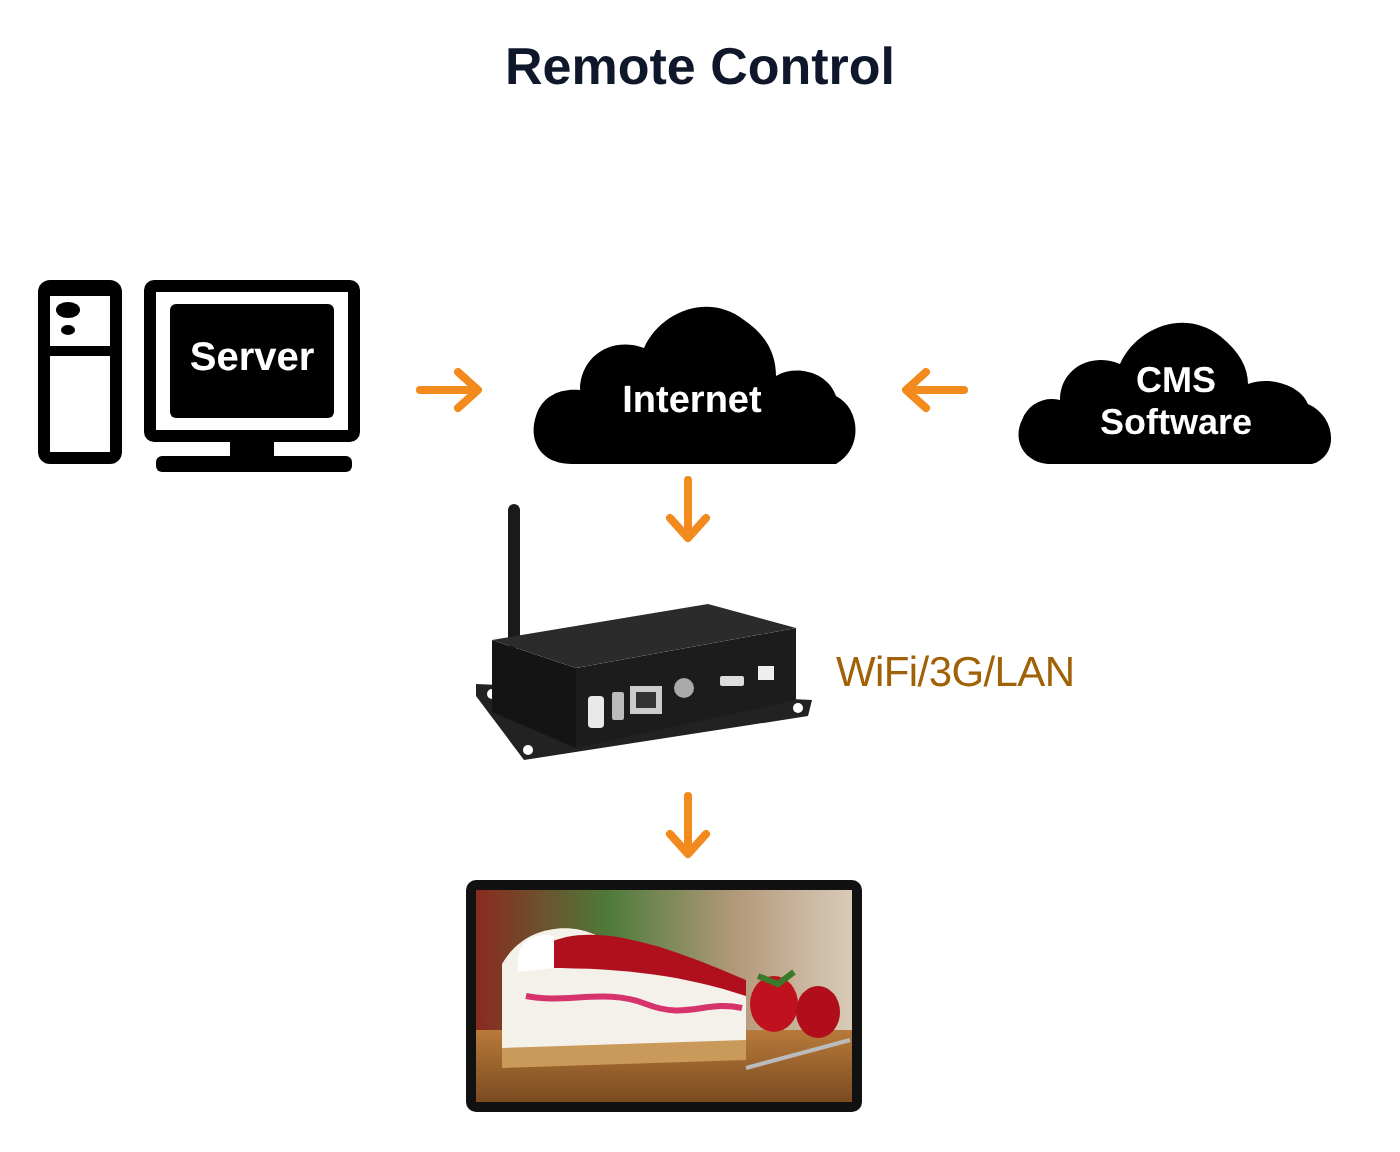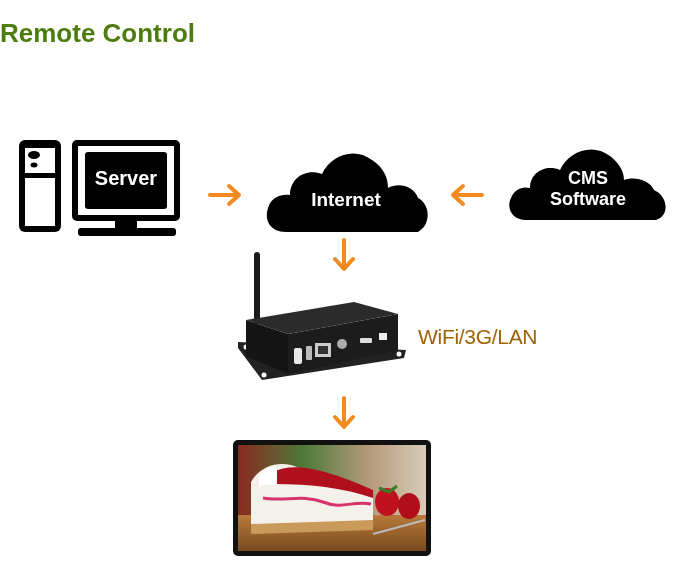--- a/index.html
+++ b/index.html
@@ -1,19 +1,19 @@
 <!DOCTYPE html>
 <html><head>
 <meta charset="utf-8">
 <style>
   html, body { margin:0; padding:0; background:#ffffff; }
   body { width:700px; height:576px; position:relative; overflow:hidden;
          font-family:"Liberation Sans", "DejaVu Sans", sans-serif; }
   .abs { position:absolute; }
-  #title { left:0; top:18px; width:700px; font-size:26px; font-weight:bold; color:#4d7c0f; }
+  #title { left:0; top:18px; width:700px; text-align:center; font-size:26px; font-weight:bold; color:#0f172a; }
   .arrow { position:absolute; }
   .arrow svg { display:block; }
   .label-white { fill:#fff; font-family:"Liberation Sans", sans-serif; font-weight:bold; }
   #wifi-label { left:418px; top:325px; font-size:21px; color:#a16207; letter-spacing:-0.3px; }
 </style>
 </head>
 <body>
 
 <div id="title" class="abs">Remote Control</div>
 
@@ -47,21 +47,21 @@
     <text class="label-white" x="82" y="64" font-size="19" text-anchor="middle">Internet</text>
   </svg>
 </div>
 
 <div class="arrow" style="left:448px;top:183px;">
   <svg width="36" height="24" viewBox="0 0 36 24">
       <path d="M34 12 H6 M15 3 L5 12 L15 21" stroke="#f28a1e" stroke-width="4" fill="none" stroke-linecap="round" stroke-linejoin="round"></path>
     </svg>
 </div>
 
-<div class="abs" style="left:508px;top:138px;">
+<div class="abs" style="left:508px;top:150px;">
   <svg width="162" height="84" viewBox="0 0 162 84">
     <path d="M18 82 C4 82 -2 70 3 60 C6 52 14 48 22 50 C22 34 38 26 52 32 C60 14 84 4 102 18 C112 26 116 34 116 42 C126 38 142 42 146 52 C160 58 162 78 148 82 Z" fill="#000"></path>
     <text class="label-white" x="80" y="46" font-size="18" text-anchor="middle">CMS</text>
     <text class="label-white" x="80" y="67" font-size="18" text-anchor="middle">Software</text>
   </svg>
 </div>
 
 <div class="arrow" style="left:332px;top:238px;">
   <svg width="24" height="36" viewBox="0 0 24 36">
       <path d="M12 2 V30 M3 21 L12 31 L21 21" stroke="#f28a1e" stroke-width="4" fill="none" stroke-linecap="round" stroke-linejoin="round"></path>

